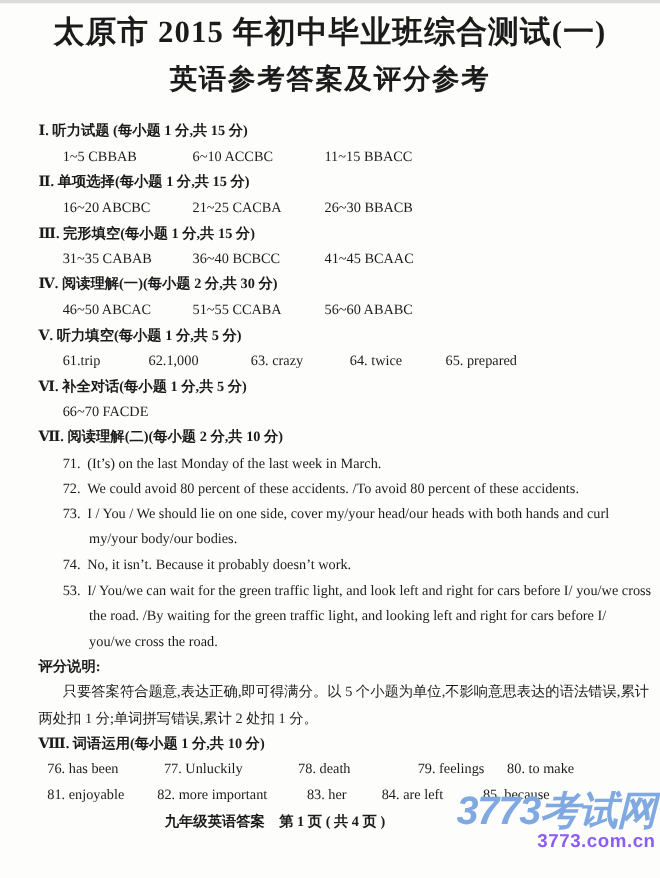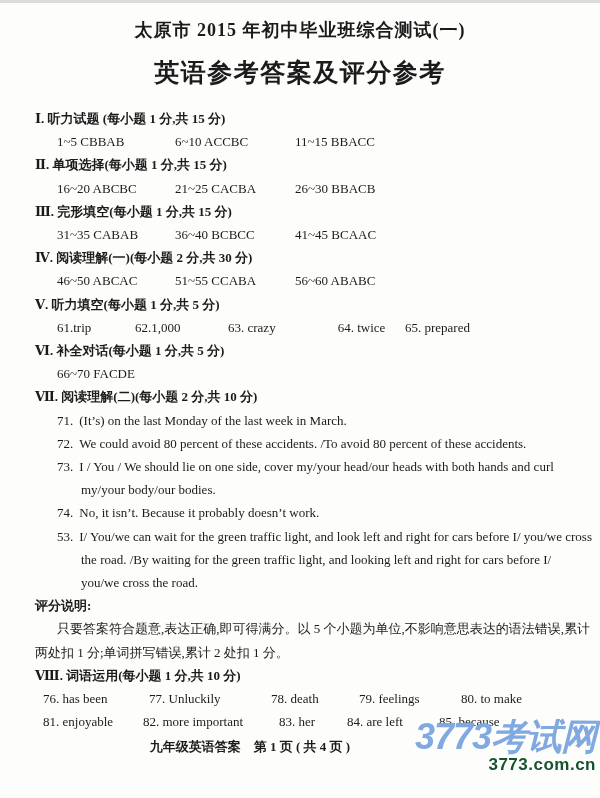--- a/index.html
+++ b/index.html
@@ -15,21 +15,21 @@
     width:600px;height:798px;
     background:#fdfdfc;
     overflow:hidden;
   }
   .scan-edge{
     position:absolute;top:0;left:0;right:0;height:3px;
     background:#dcdcdc;
   }
   .header{padding-top:17px;text-align:center;}
   .doc-title{
-    font-size:18px;font-weight:bold;letter-spacing:1px;
+    font-size:28px;font-weight:bold;letter-spacing:1px;
     line-height:26px;margin:0;
   }
   .doc-subtitle{
     font-size:25px;font-weight:bold;letter-spacing:1.5px;
     line-height:26px;margin:17px 0 0 0;
   }
   .content{
     margin-top:21px;
     padding:0 8px 0 35px;
     font-size:13px;
@@ -38,27 +38,27 @@
   .sec-heading{font-weight:bold;margin:0;}
   .ans-row{display:flex;padding-left:22px;white-space:nowrap;}
   .ans-row .c{flex:0 0 auto;}
   
   .row3 .c1{width:118px;}
   .row3 .c2{width:120px;}
   
   .row5a .c1{width:78px;}
   .row5a .c2{width:93px;}
   .row5a .c3{width:90px;}
-  .row5a .c4{width:87px;text-align:center;}
+  .row5a .c4{width:87px;}
   
   .row5b{padding-left:8px;}
   .row5b.r1 .c1{width:106px;}
   .row5b.r1 .c2{width:122px;}
   .row5b.r1 .c3{width:88px;}
-  .row5b.r1 .c4{width:102px;}
+  .row5b.r1 .c4{width:102px;text-align:center;}
   .row5b.r2 .c1{width:100px;}
   .row5b.r2 .c2{width:136px;}
   .row5b.r2 .c3{width:68px;}
   .row5b.r2 .c4{width:92px;}
   .qa-item{
     margin:0;
     padding-left:46px;
     text-indent:-24px;
   }
   .qa-item .qnum{padding-right:6px;}
@@ -169,15 +169,15 @@
       <span class="c c4">84. are left</span>
       <span class="c">85. because</span>
     </div>
 
   </div>
 
   <div class="footer">九年级英语答案　第 1 页 ( 共 4 页 )</div>
 
   <div class="watermark">
     <div class="wm-main" style="color: rgb(127, 169, 224);">3773考试网</div>
-    <div class="wm-url" style="color: #14532d;">3773.com.cn</div>
+    <div class="wm-url" style="color: #8b5cf6;">3773.com.cn</div>
   </div>
 </div>
 
 </body></html>

